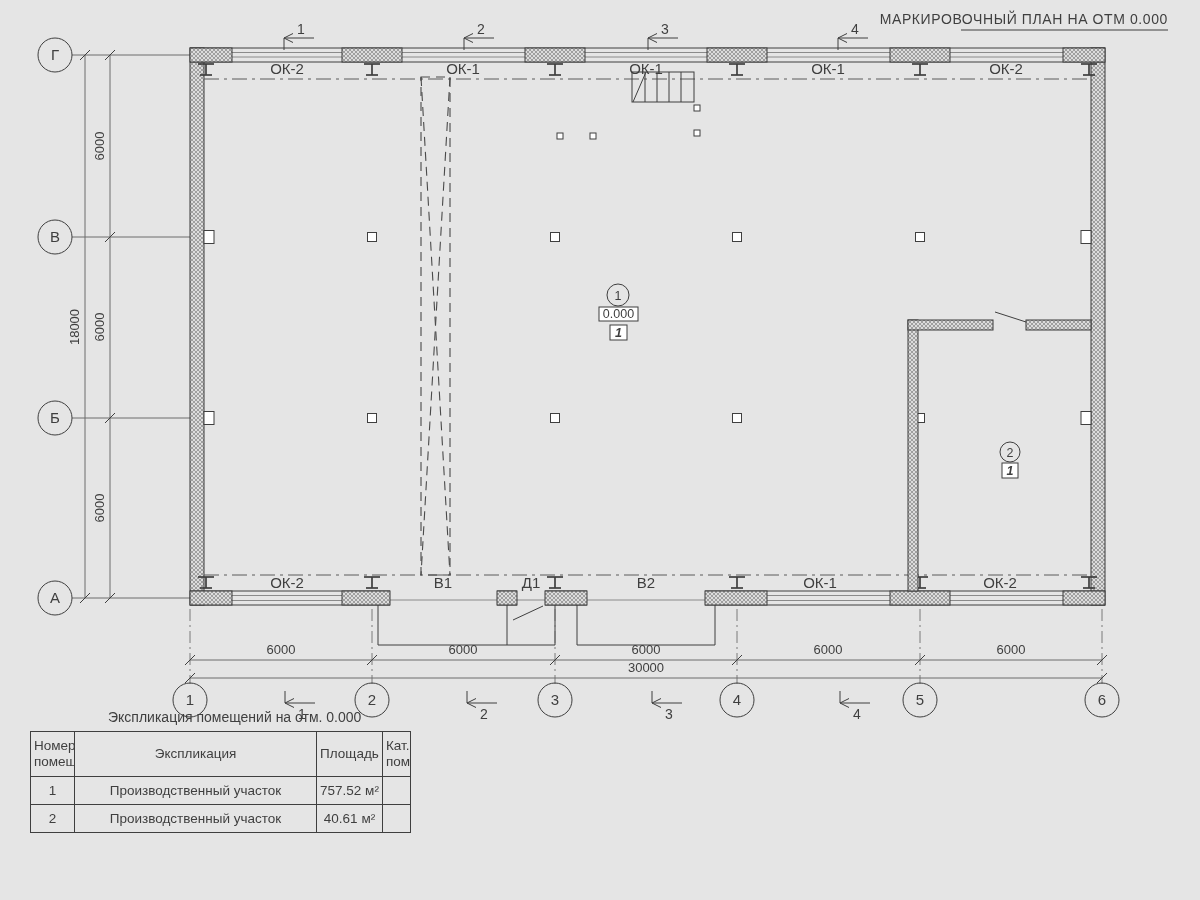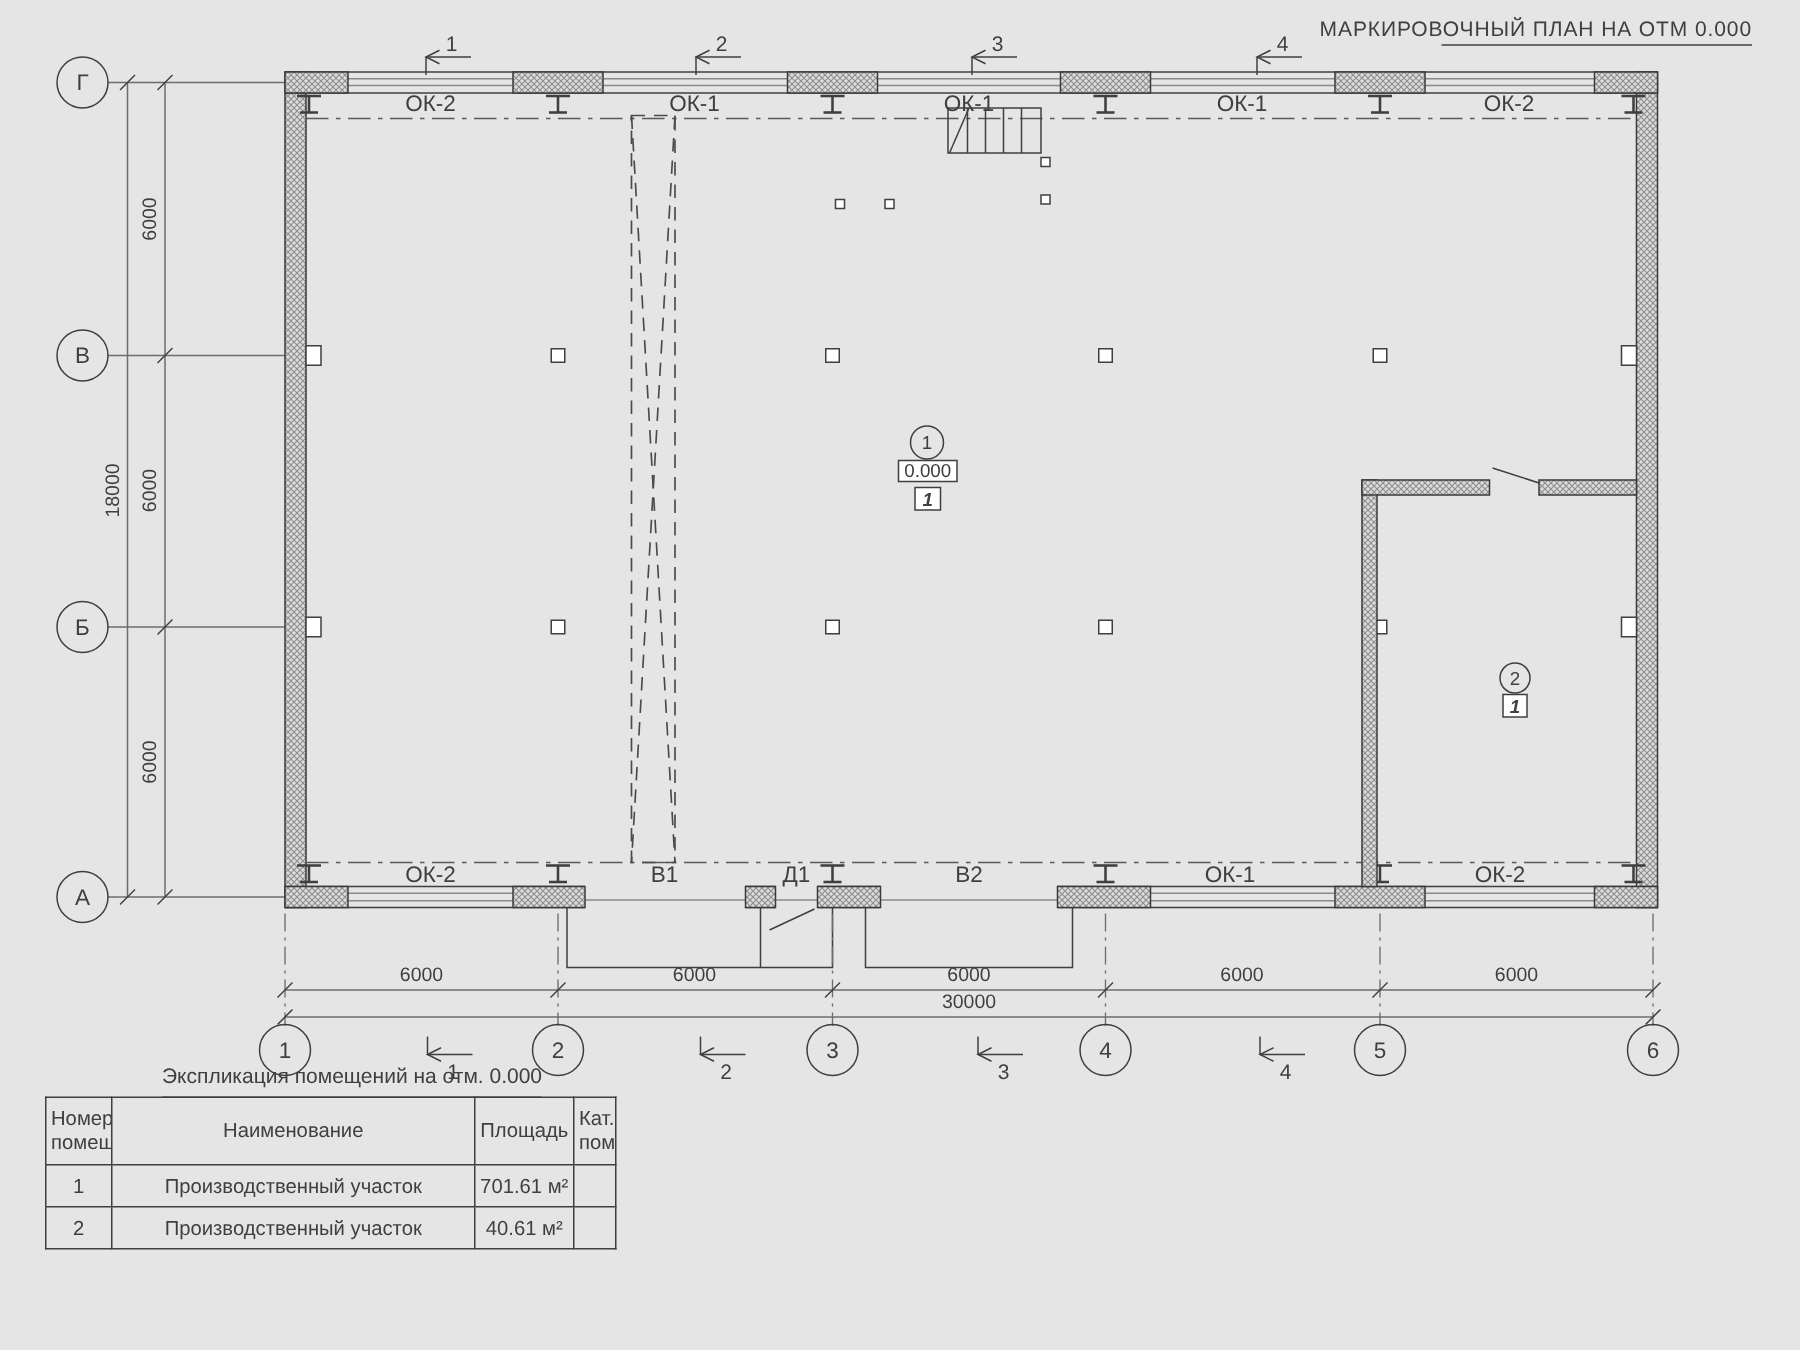--- a/index.html
+++ b/index.html
@@ -395,30 +395,30 @@
   <table class="sched">
     <colgroup>
           <col style="width:44px">
           <col style="width:242px">
           <col style="width:66px">
           <col style="width:28px">
         </colgroup>
     <thead>
       <tr>
         <th>Номер помещ.</th>
-        <th>Наименование</th>
+        <th>Экспликация</th>
         <th>Площадь</th>
         <th>Кат. пом.</th>
       </tr>
     </thead>
     <tbody>
       <tr>
         <td>1</td>
         <td class="nm">Производственный участок</td>
-        <td>701.61 м²</td>
+        <td>757.52 м²</td>
         <td></td>
       </tr>
       <tr>
         <td>2</td>
         <td class="nm">Производственный участок</td>
         <td>40.61 м²</td>
         <td></td>
       </tr>
     </tbody>
   </table>

